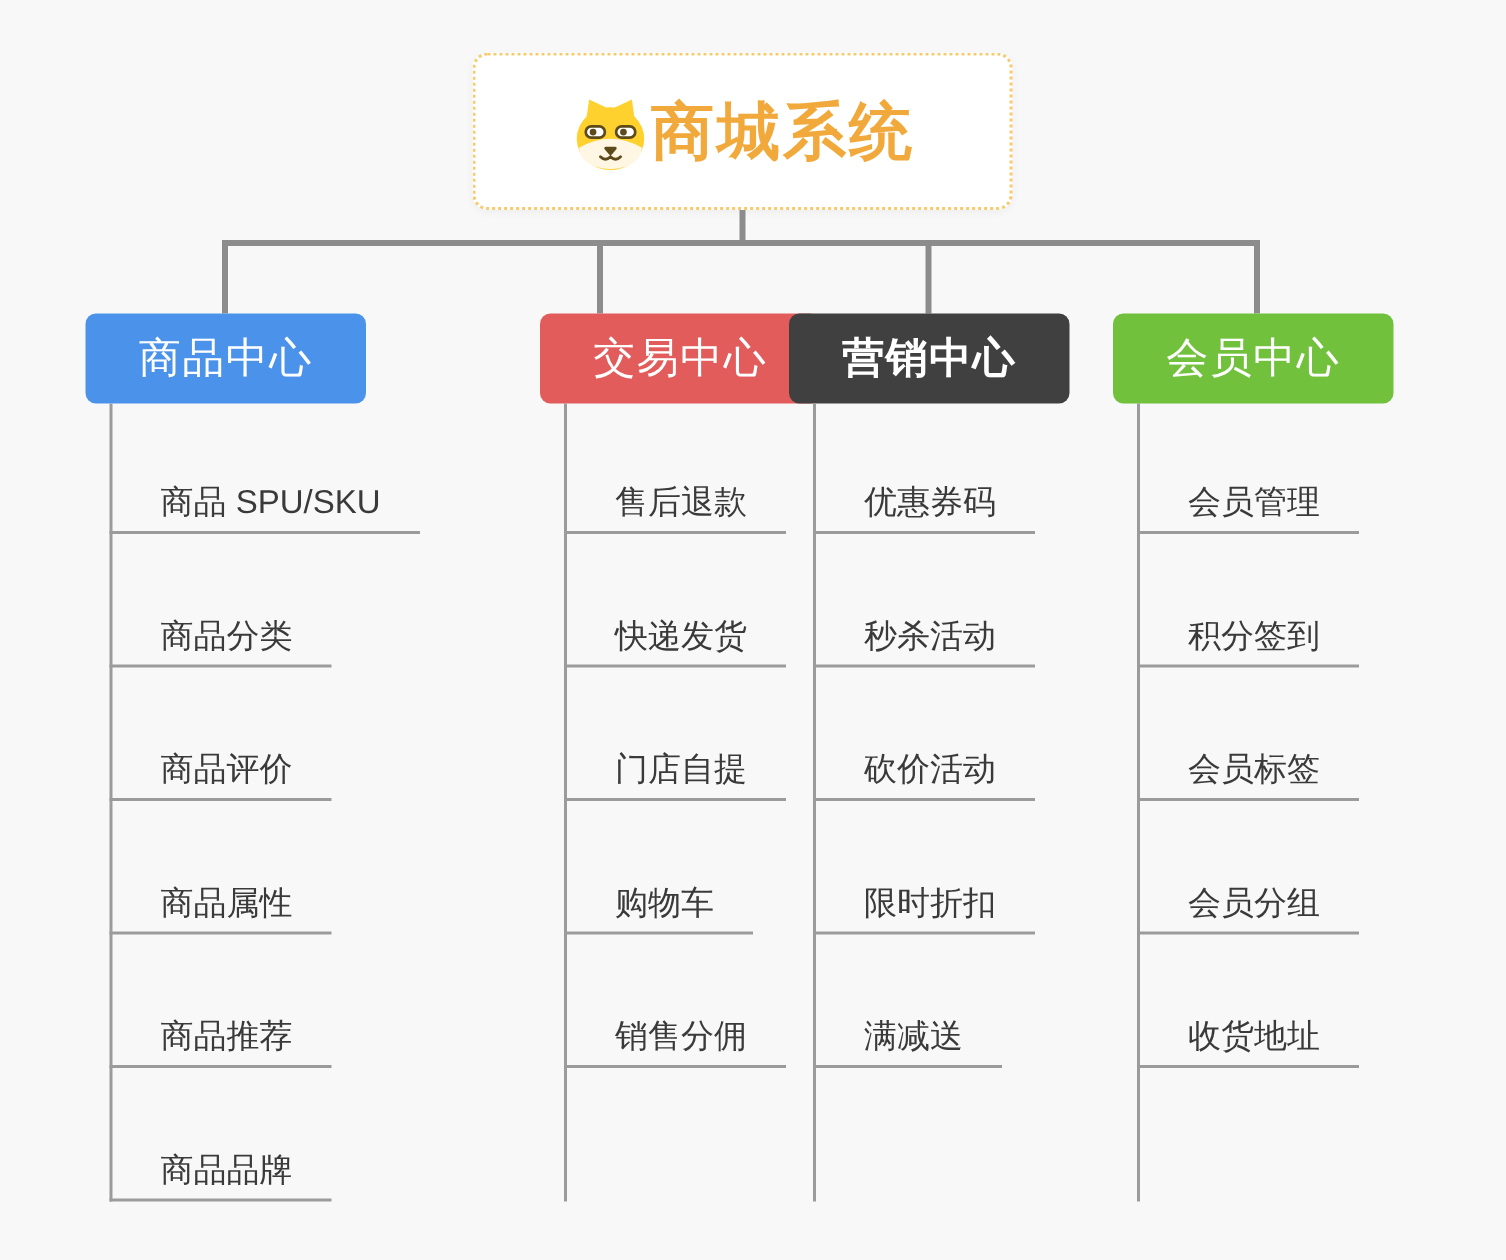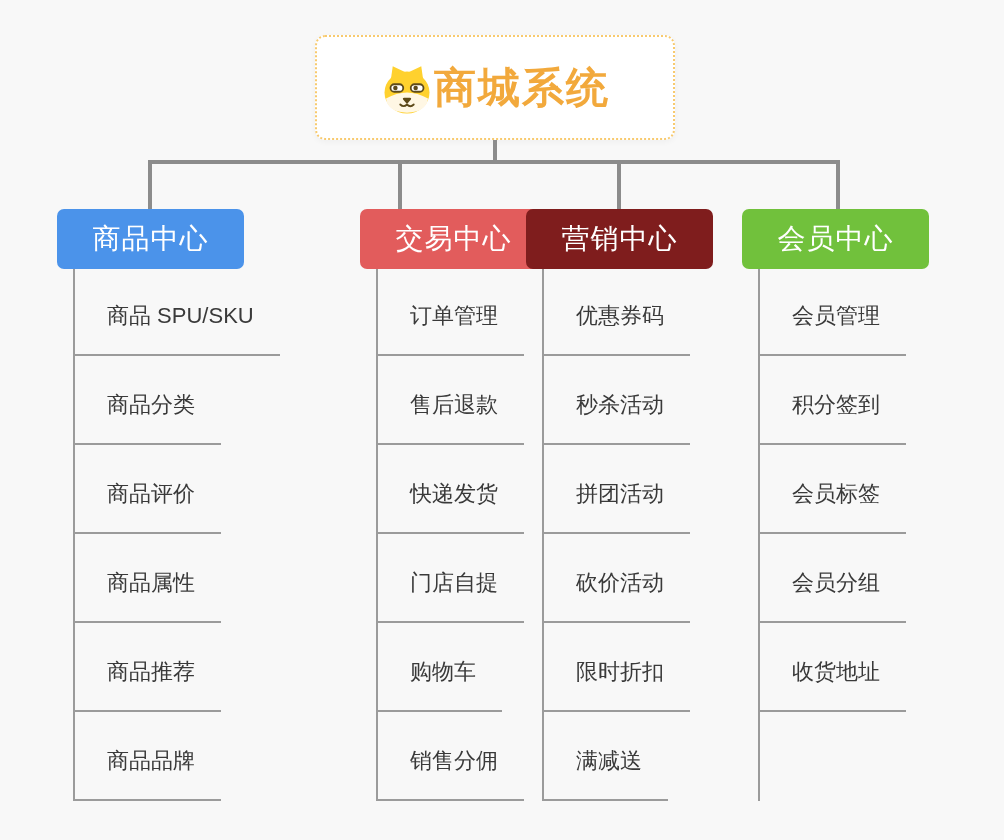--- a/index.html
+++ b/index.html
@@ -81,21 +81,21 @@
   }
 
   .items { position: absolute; left: 16px; top: 60px; }
   .item {
     height: 89px;
     display: flex;
     align-items: flex-end;
     width: max-content;
     box-sizing: border-box;
     border-bottom: 2px solid #9B9B9B;
-    padding: 0 26px 23px 34px;
+    padding: 0 26px 4px 34px;
   }
   .item:first-child { height: 87px; }
   .item-label {
     font-size: 22px;
     color: #3A3A3A;
     white-space: nowrap;
   }
 </style>
 </head>
 <body>
@@ -148,52 +148,46 @@
           <span class="item-label">商品品牌</span>
         </div>
     </div>
   </div>
 
   <div class="branch branch-2">
     <div class="branch-node" style="background-color: rgb(226, 92, 92);">交易中心</div>
     <div class="spine"></div>
     <div class="items">
       <div class="item">
-          <span class="item-label">订单管理</span>
-        </div>
-      <div class="item">
           <span class="item-label">售后退款</span>
         </div>
       <div class="item">
           <span class="item-label">快递发货</span>
         </div>
       <div class="item">
           <span class="item-label">门店自提</span>
         </div>
       <div class="item">
           <span class="item-label">购物车</span>
         </div>
       <div class="item">
           <span class="item-label">销售分佣</span>
         </div>
     </div>
   </div>
 
   <div class="branch branch-3">
-    <div class="branch-node" style="background-color: #7f1d1d;">营销中心</div>
+    <div class="branch-node" style="background-color: #404040; font-weight: bold;">营销中心</div>
     <div class="spine"></div>
     <div class="items">
       <div class="item">
           <span class="item-label">优惠券码</span>
         </div>
       <div class="item">
           <span class="item-label">秒杀活动</span>
-        </div>
-      <div class="item">
-          <span class="item-label">拼团活动</span>
         </div>
       <div class="item">
           <span class="item-label">砍价活动</span>
         </div>
       <div class="item">
           <span class="item-label">限时折扣</span>
         </div>
       <div class="item">
           <span class="item-label">满减送</span>
         </div>

